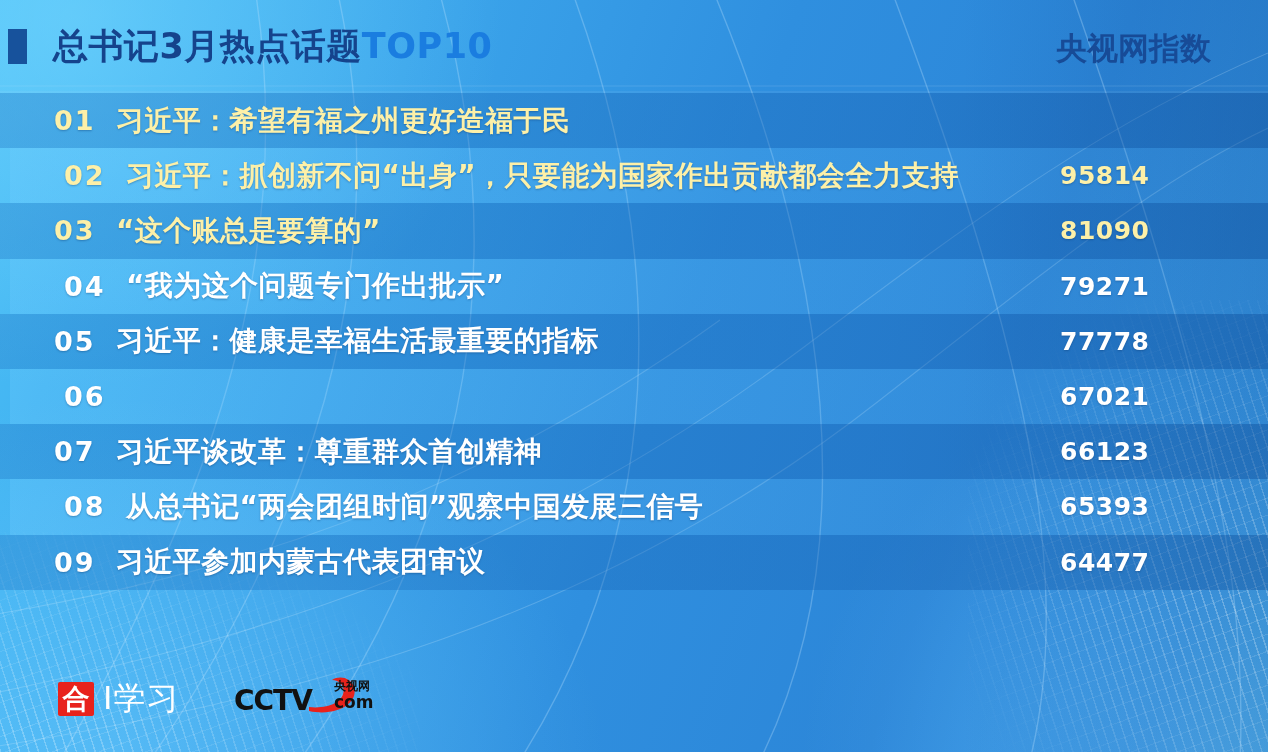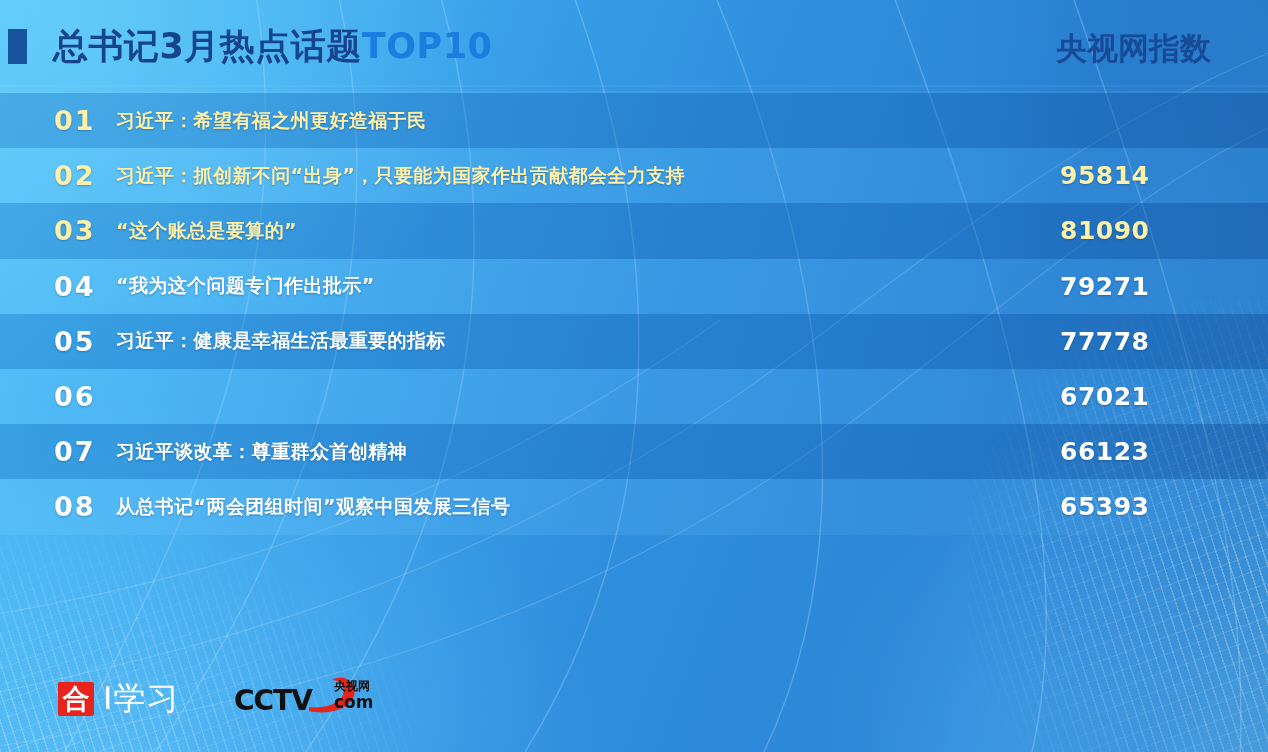--- a/index.html
+++ b/index.html
@@ -73,29 +73,29 @@
     position:absolute; right:57px; top:28px;
     font-size:31px; font-weight:bold; color:#174b97; white-space:nowrap;
   }
 
   
   .rows{ position:absolute; left:0; top:93px; width:1268px; height:552px; }
   .row{
     position:relative; height:55.2px; display:flex; align-items:center;
   }
   .row.odd{  background:linear-gradient(to right, rgba(30,115,195,.34), rgba(25,100,180,.40) 70%, rgba(20,85,160,.46)); }
-  .row.even{ background:linear-gradient(to right, rgba(118,205,255,.26), rgba(90,180,240,.17) 70%, rgba(60,145,215,.20)); }
+  .row.even{ background:linear-gradient(to right, rgba(118,205,255,.26), rgba(90,180,240,.17) 70%, rgba(60,145,215,.20));margin-left:10px; }
 
   .rank{
     width:62px; margin-left:54px; flex:0 0 auto;
     font-size:27px; font-weight:bold; letter-spacing:2px;
     text-shadow:0 1px 2px rgba(10,50,100,.35);
   }
   .title{
-    flex:1 1 auto; font-size:19px; font-weight:bold; letter-spacing:.4px;
+    flex:1 1 auto; font-size:28px; font-weight:bold; letter-spacing:.4px;
     white-space:nowrap; text-shadow:0 1px 2px rgba(10,50,100,.35);
   }
   .value{
     position:absolute; right:0; width:208px; padding-right:63px; text-align:left;
     font-size:25px; font-weight:bold; letter-spacing:.5px;
     text-shadow:0 1px 2px rgba(10,50,100,.35);
   }
   .c-yellow{ color:#fdf0a8; }
   .c-white { color:#ffffff; }
 
@@ -207,20 +207,25 @@
     <div class="title c-white">习近平谈改革：尊重群众首创精神</div>
     <div class="value c-white">66123</div>
   </div>
 
   <div class="row even">
     <div class="rank c-white">08</div>
     <div class="title c-white">从总书记“两会团组时间”观察中国发展三信号</div>
     <div class="value c-white">65393</div>
   </div>
 
+  <div class="row odd">
+    <div class="rank c-white">09</div>
+    <div class="title c-white">习近平参加内蒙古代表团审议</div>
+    <div class="value c-white">64477</div>
+  </div>
 
 
 </div>
 
 <div class="footer">
 
   <div class="logo-xuexi">
     <div class="xx-badge">
       <span class="glyph">合</span>
     </div>

